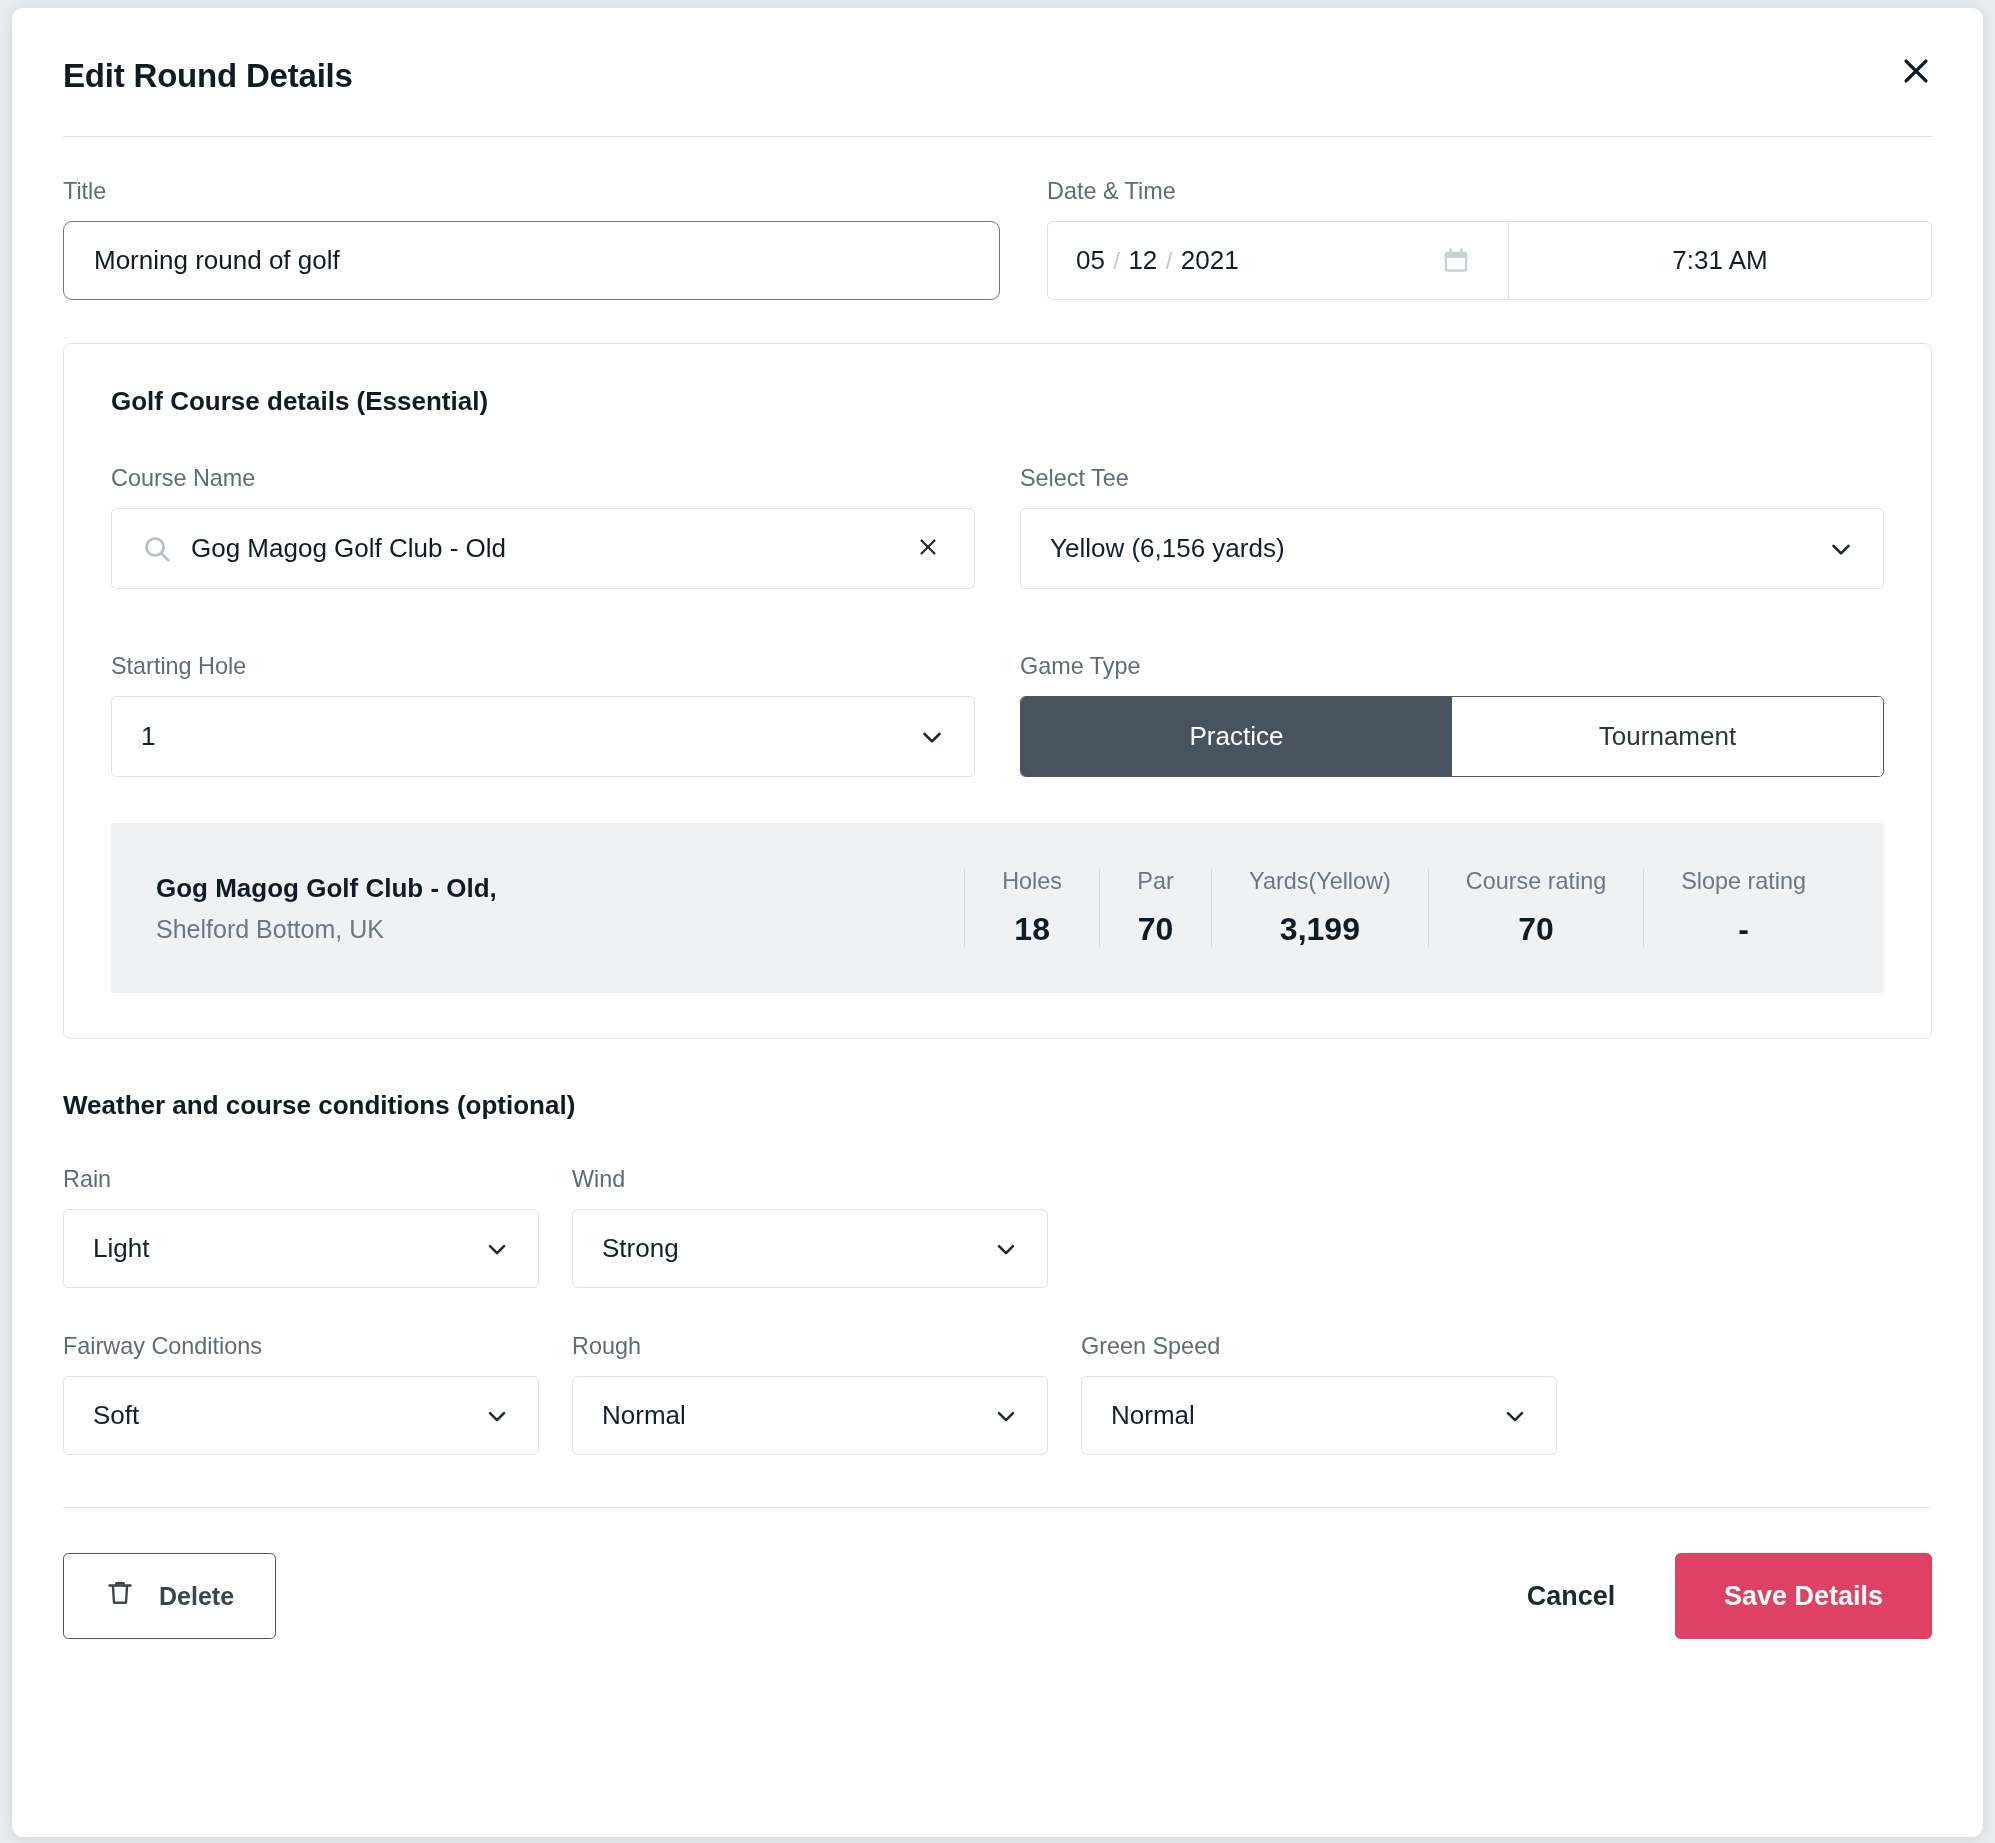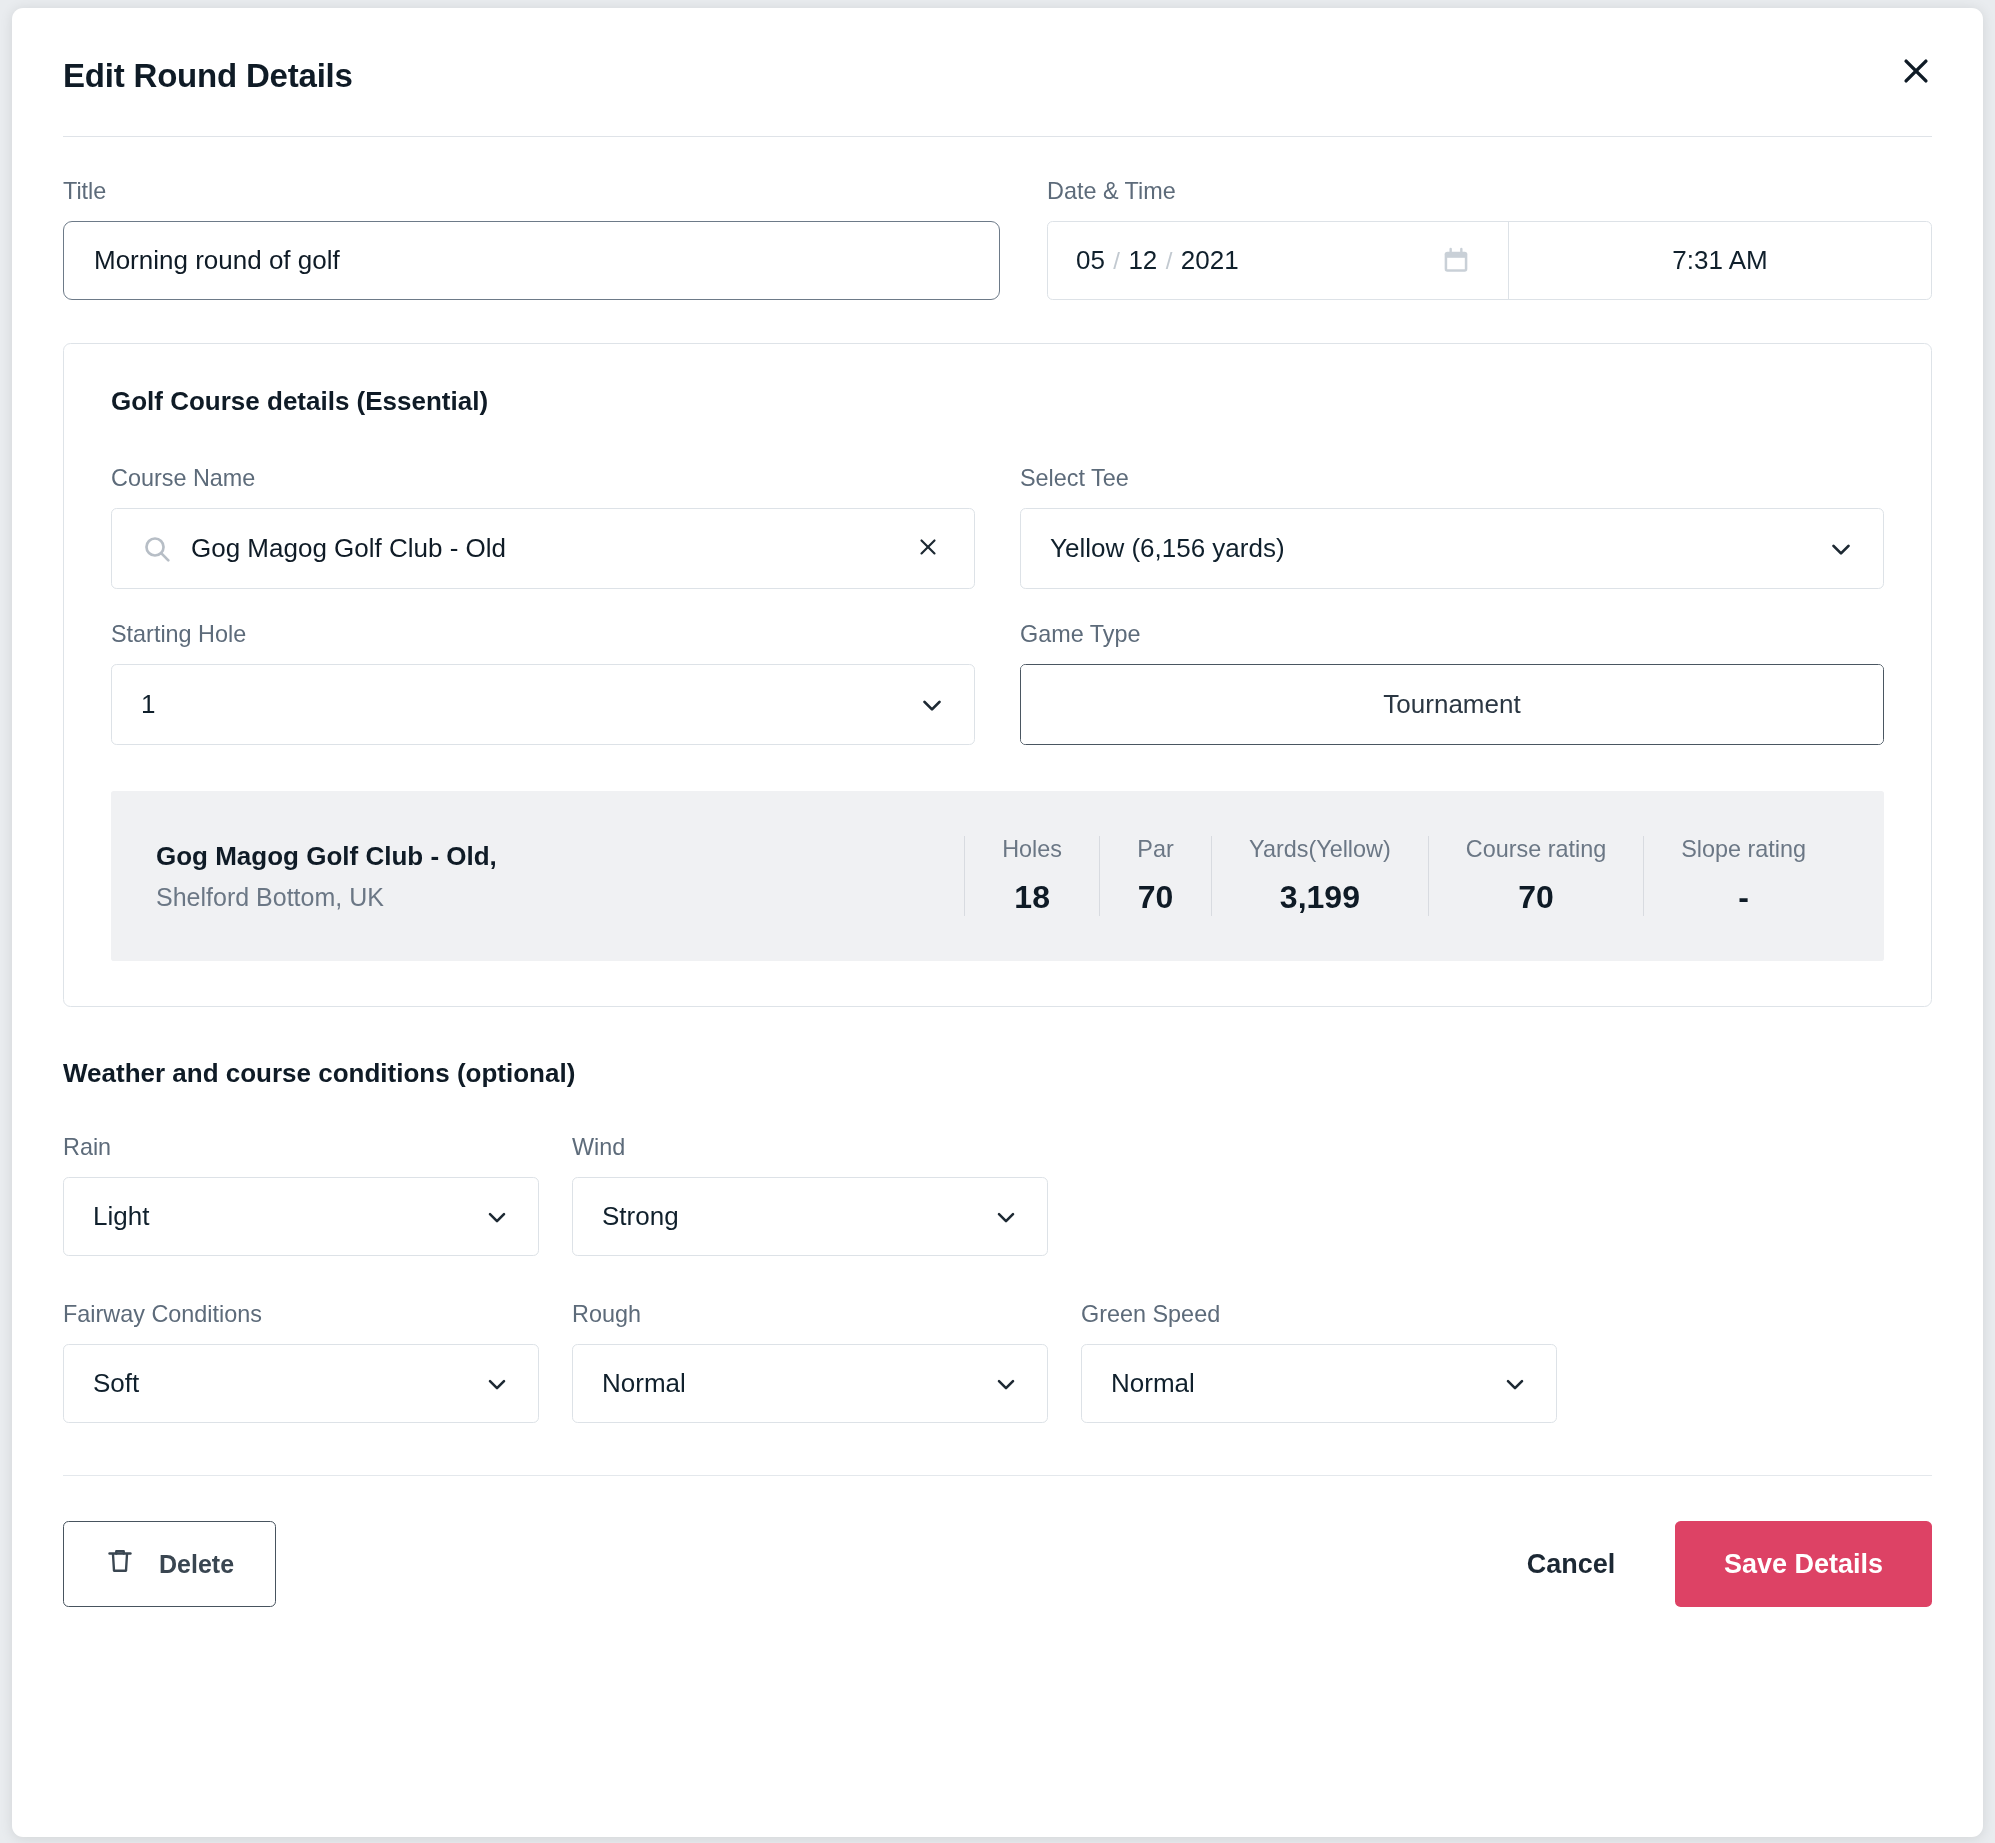--- a/index.html
+++ b/index.html
@@ -207,21 +207,21 @@
   }
   .chev {
     position: absolute;
     right: 28px;
     top: 50%;
     transform: translateY(-50%);
     pointer-events: none;
     display: flex;
   }
 
-  .row-2 { margin-top: 32px; }
+  .row-2 { margin-top: 64px; }
 
   
   .toggle-group {
     display: flex;
     height: 81px;
     border: 0.9px solid #4a5661;
     border-radius: 5.6px;
     overflow: hidden;
   }
   .toggle-btn {
@@ -458,20 +458,21 @@
               <svg width="30" height="30" viewBox="0 0 24 24" fill="none" stroke="#1d2933" stroke-width="2.2" stroke-linecap="round" stroke-linejoin="round">
                 <polyline points="6 9.5 12 15.5 18 9.5"></polyline>
               </svg>
             </span>
           </div>
         </div>
 
         <div>
           <label class="field-label">Game Type</label>
           <div class="toggle-group">
+            <button class="toggle-btn active">Practice</button>
             <button class="toggle-btn">Tournament</button>
           </div>
         </div>
       </div>
 
       <div class="summary">
         <div class="summary-name">
           <div class="n1">Gog Magog Golf Club - Old,</div>
           <div class="n2">Shelford Bottom, UK</div>
         </div>

